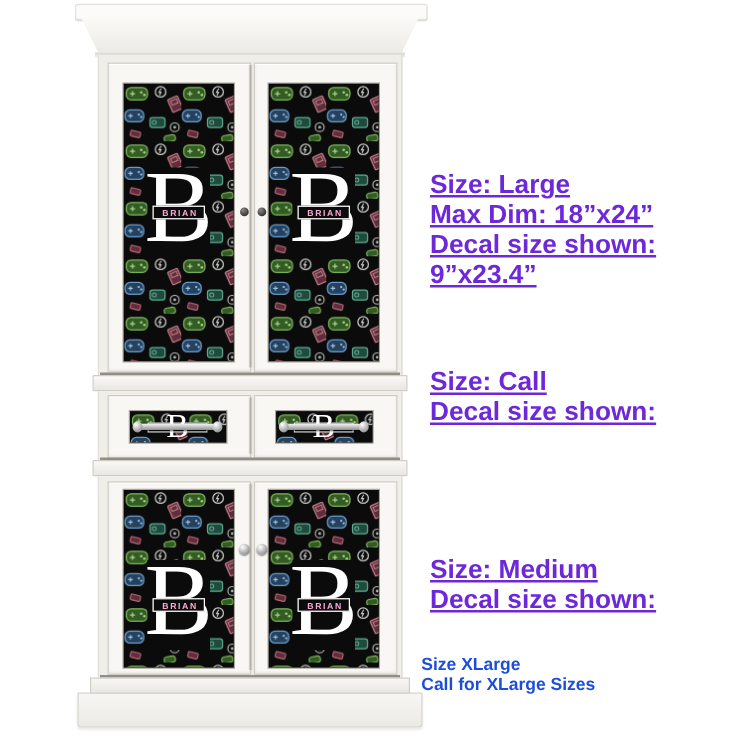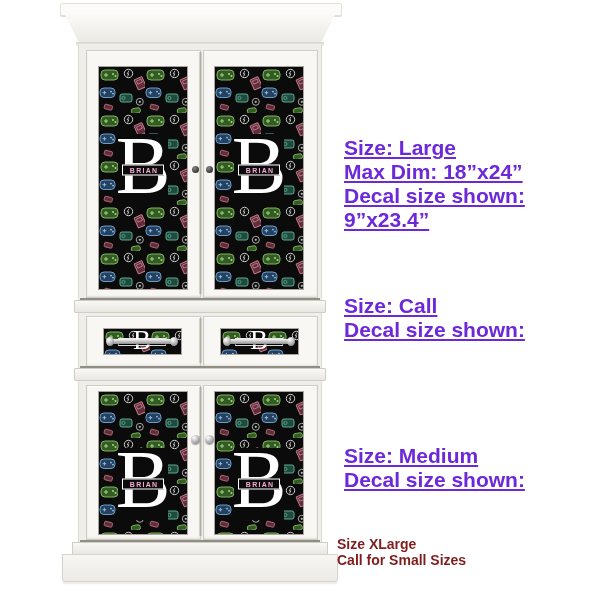--- a/index.html
+++ b/index.html
@@ -87,21 +87,21 @@
           box-shadow:0 1px 1px rgba(0,0,0,.5);}
   .handle::before,.handle::after{content:"";position:absolute;top:-2px;width:8px;height:9px;
           border-radius:50%;background:radial-gradient(circle at 35% 30%,#fff,#9a9a9a 70%);}
   .handle::before{left:-4px;} .handle::after{right:-4px;}
   .hd-l{left:110px;top:339px;} .hd-r{left:227px;top:339px;}
 
   
   .size-block{left:344px;color:#6d28d9;font-weight:bold;font-size:21px;line-height:24px;
               font-family:"Liberation Sans",sans-serif;white-space:nowrap;text-decoration:underline;}
   .sb-large{top:136px;} .sb-small{top:294px;} .sb-medium{top:420px;margin-top:24px;}
-  .footnote{left:337px;top:536px;color:#7f1d1d;font-weight:bold;font-size:14px;line-height:16px;
+  .footnote{left:337px;top:523px;color:#1d4ed8;font-weight:bold;font-size:14px;line-height:16px;
             font-family:"Liberation Sans",sans-serif;white-space:nowrap;}
 </style>
 </head>
 <body>
 
 <div id="stage">
 
   <svg width="0" height="0" style="position:absolute" aria-hidden="true">
     <defs>
       <pattern id="gamepat" width="46" height="46" patternUnits="userSpaceOnUse">
@@ -261,16 +261,16 @@
     <div>Decal size shown:</div>
   </div>
 
   <div class="abs size-block sb-medium">
     <div>Size: Medium</div>
     <div>Decal size shown:</div>
   </div>
 
   <div class="abs footnote">
     <div>Size XLarge</div>
-    <div>Call for Small Sizes</div>
+    <div>Call for XLarge Sizes</div>
   </div>
 
 </div>
 
 </body></html>

